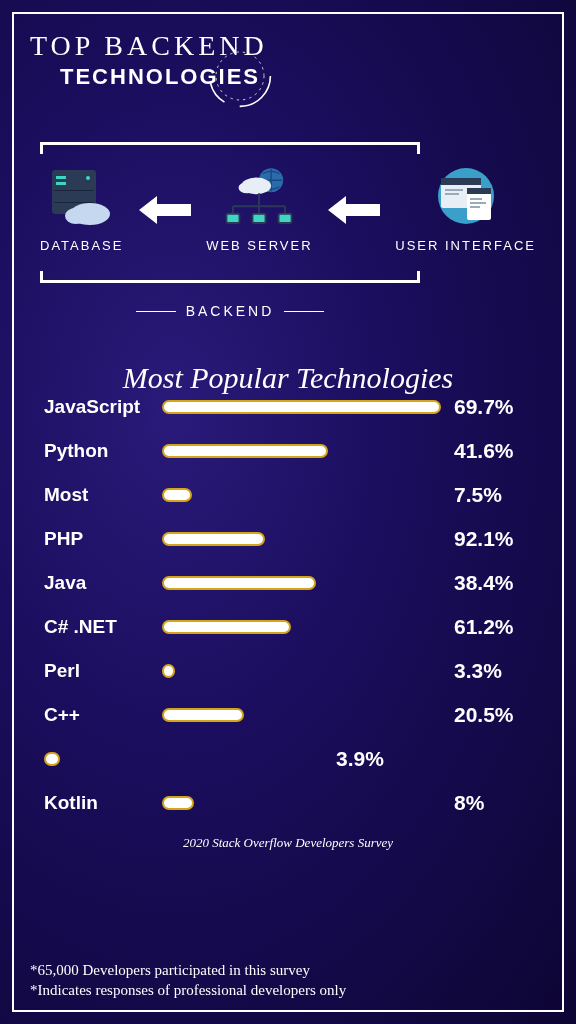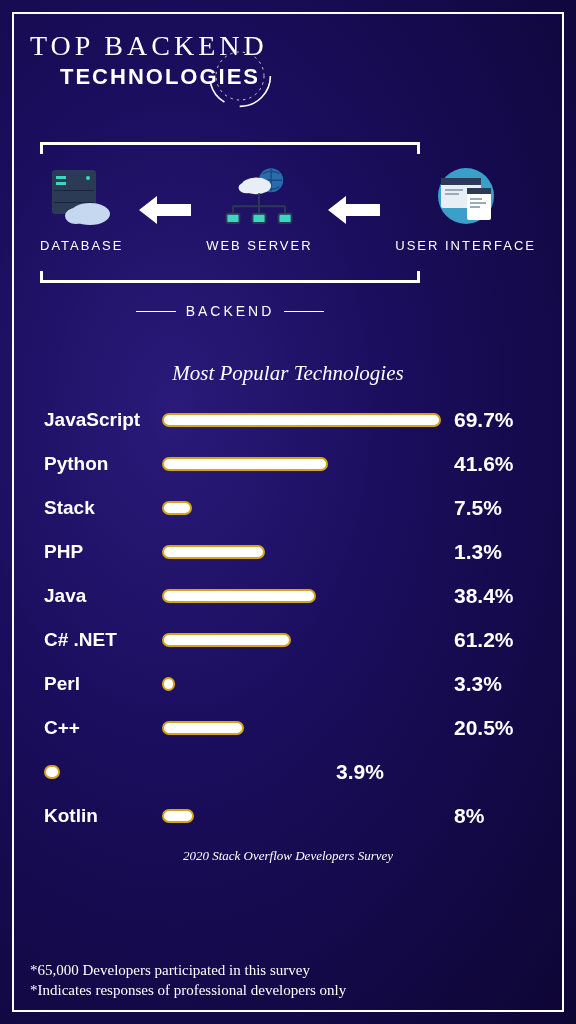--- a/index.html
+++ b/index.html
@@ -93,23 +93,22 @@
   }
   .backend-label::before, .backend-label::after {
     content: "";
     flex: 0 0 40px;
     height: 1px;
     background: #fff;
   }
   .chart-section { padding: 30px 44px 0 44px; }
   .chart-title {
     font-family: Georgia, 'Times New Roman', serif;
-    font-size: 21px;
+    font-size: 30px;
     text-align: center;
-    margin-bottom: 22px;
     font-style: italic;
     font-weight: 500;
   }
   .bar-row {
     display: flex;
     align-items: center;
     margin-bottom: 20px;
   }
   .bar-label {
     width: 118px;
@@ -245,32 +244,32 @@
         <div class="bar-value">69.7%</div>
       </div>
       <div class="bar-row">
         <div class="bar-label">Python</div>
         <div class="bar-track">
           <div class="bar-fill" style="width: 59.4286%;"></div>
         </div>
         <div class="bar-value">41.6%</div>
       </div>
       <div class="bar-row">
-        <div class="bar-label">Stack</div>
+        <div class="bar-label">Most</div>
         <div class="bar-track">
           <div class="bar-fill" style="width: 10.7143%;"></div>
         </div>
         <div class="bar-value">7.5%</div>
       </div>
       <div class="bar-row">
         <div class="bar-label">PHP</div>
         <div class="bar-track">
           <div class="bar-fill" style="width: 36.8571%;"></div>
         </div>
-        <div class="bar-value">1.3%</div>
+        <div class="bar-value">92.1%</div>
       </div>
       <div class="bar-row">
         <div class="bar-label">Java</div>
         <div class="bar-track">
           <div class="bar-fill" style="width: 54.8571%;"></div>
         </div>
         <div class="bar-value">38.4%</div>
       </div>
       <div class="bar-row">
         <div class="bar-label">C# .NET</div>

